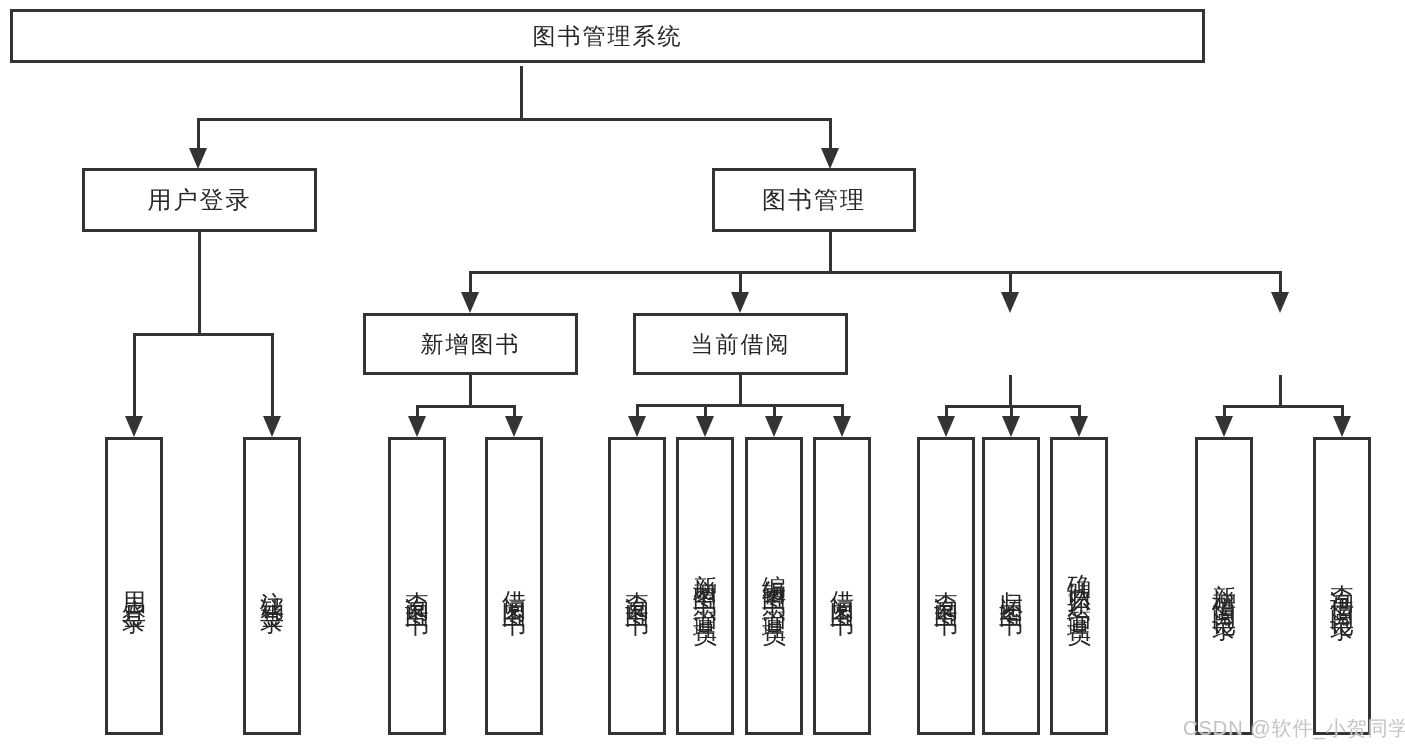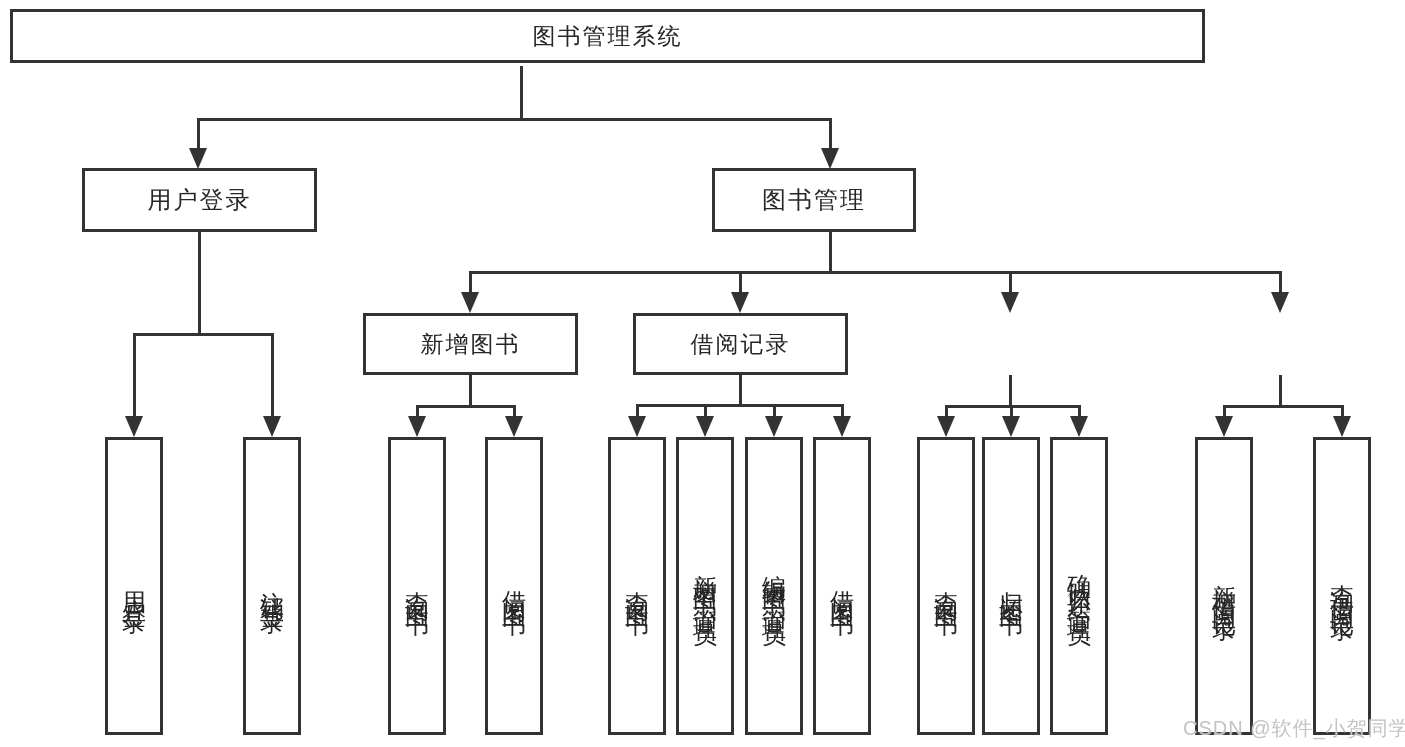--- a/index.html
+++ b/index.html
@@ -87,21 +87,21 @@
   <div class="ahead" style="left:731px;top:292px"></div>
   <div class="vline" style="left:1009px;top:271px;height:22px"></div>
   <div class="ahead" style="left:1001px;top:292px"></div>
   <div class="vline" style="left:1279px;top:271px;height:22px"></div>
   <div class="ahead" style="left:1271px;top:292px"></div>
 
   <div class="node hnode lvl3" style="left:363px;top:313px;width:215px;height:62px">
     <span>新增图书</span>
   </div>
   <div class="node hnode lvl3" style="left:633px;top:313px;width:215px;height:62px">
-    <span>借阅记录</span>
+    <span>当前借阅</span>
   </div>
 
   <div class="vline" style="left:469px;top:375px;height:33px"></div>
   <div class="hline" style="left:416px;top:405px;width:100px"></div>
   <div class="vline" style="left:416px;top:405px;height:12px"></div>
   <div class="ahead" style="left:408px;top:416px"></div>
   <div class="vline" style="left:513px;top:405px;height:12px"></div>
   <div class="ahead" style="left:505px;top:416px"></div>
 
   <div class="vline" style="left:739px;top:375px;height:32px"></div>

